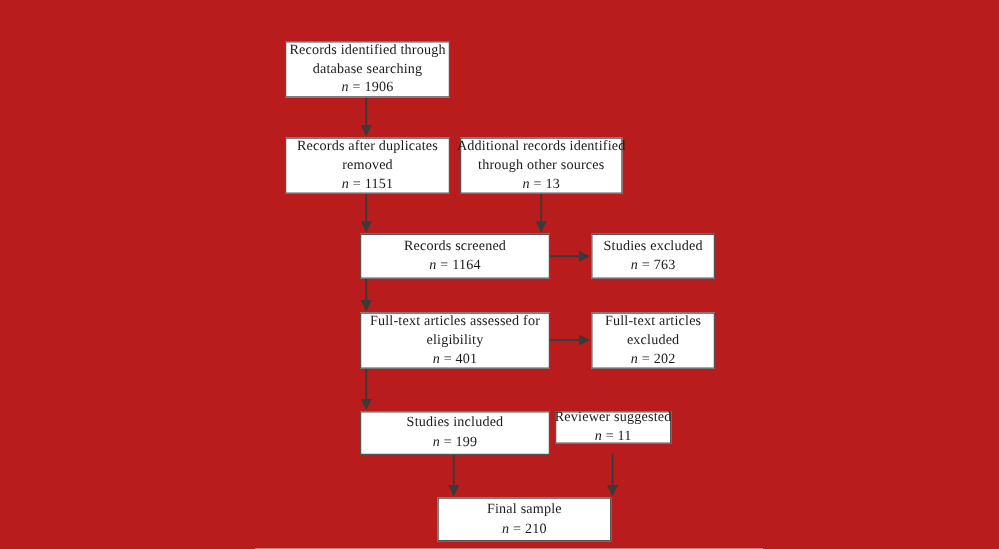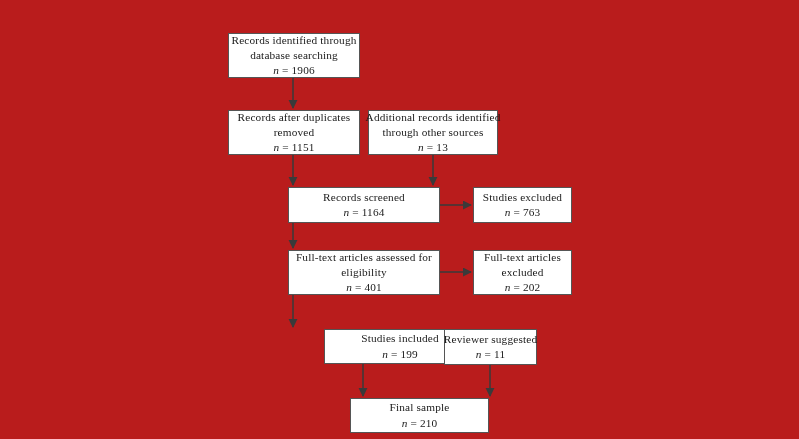--- a/index.html
+++ b/index.html
@@ -104,26 +104,26 @@
     <span class="line">eligibility</span>
     <span class="line count"><em>n</em> <span>= 401</span></span>
   </div>
 
   <div class="flow-box" style="left:473px; top:250px; width:99px; height:45px;">
     <span class="line">Full-text articles</span>
     <span class="line">excluded</span>
     <span class="line count"><em>n</em> <span>= 202</span></span>
   </div>
 
-  <div class="flow-box" style="left:288px; top:329px; width:152px; height:35px;margin-left:36px;">
+  <div class="flow-box" style="left:288px; top:329px; width:152px; height:35px;">
     <span class="line">Studies included</span>
     <span class="line count"><em>n</em> <span>= 199</span></span>
   </div>
 
-  <div class="flow-box" style="left:444px; top:329px; width:93px; height:36px;">
+  <div class="flow-box" style="left:444px; top:329px; width:93px; height:26px;">
     <span class="line">Reviewer suggested</span>
     <span class="line count"><em>n</em> <span>= 11</span></span>
   </div>
 
   <div class="flow-box" style="left:350px; top:398px; width:139px; height:35px;">
     <span class="line">Final sample</span>
     <span class="line count"><em>n</em> <span>= 210</span></span>
   </div>
 
 </div>

